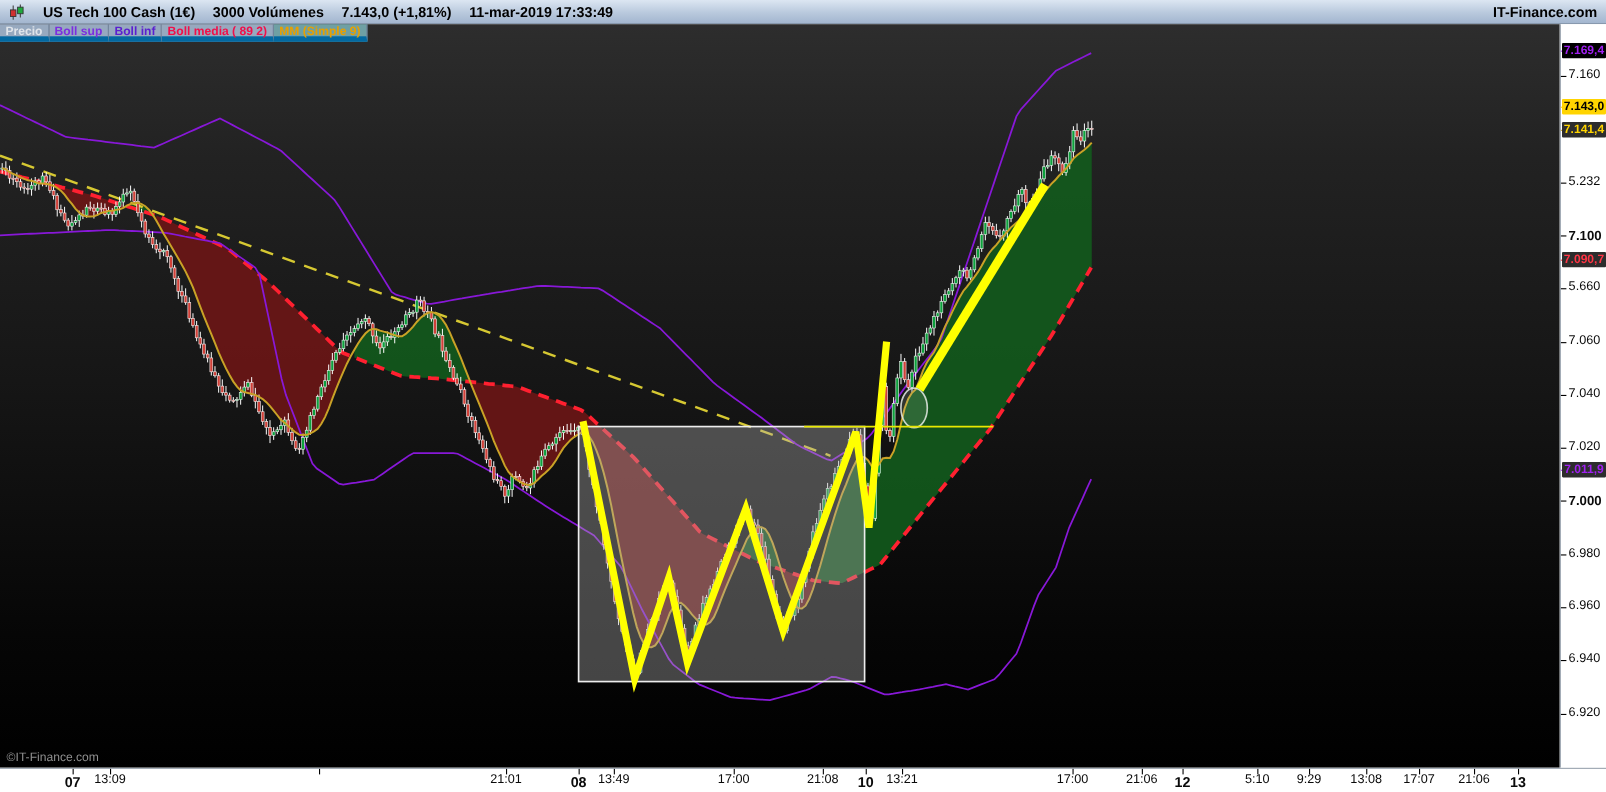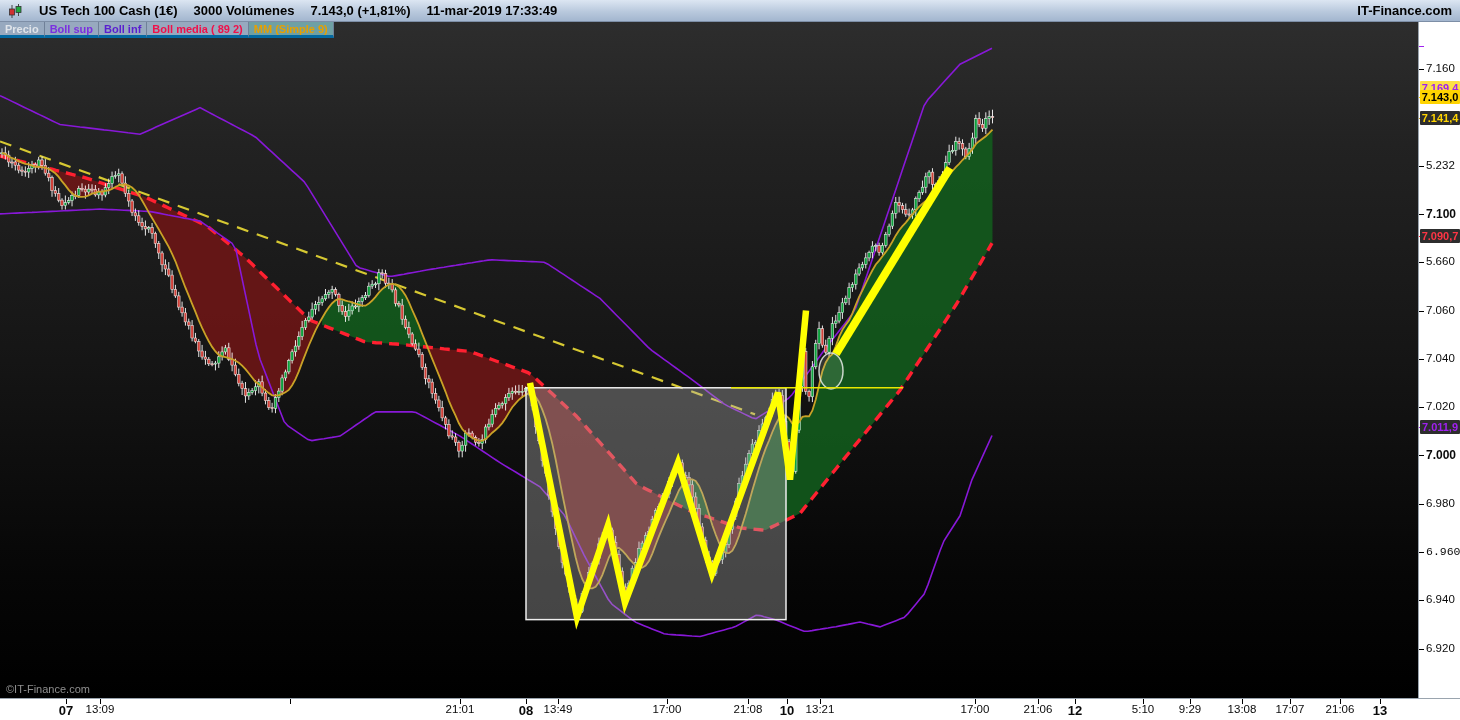--- a/index.html
+++ b/index.html
@@ -7,21 +7,21 @@
        font-family:"Liberation Sans",sans-serif;-webkit-font-smoothing:antialiased;}
   #titlebar{position:absolute;left:0;top:0;width:1460px;height:22px;
     background:linear-gradient(180deg,#dce6f2 0%,#b9c9dd 55%,#a3b6cf 100%);
     border-bottom:1px solid #7d8ea6;display:flex;align-items:center;gap:16px;
     padding:0 8px;box-sizing:border-box;font-size:13px;font-weight:bold;color:#000;}
   #titlebar .brand{margin-left:auto;}
   #chart-bg{position:absolute;left:0;top:22px;width:1418px;height:676px;
     background:linear-gradient(180deg,#2d2d2d 0%,#222 18%,#161616 48%,#060606 82%,#000 100%);}
   #legend-row{position:absolute;left:0;top:22px;height:16px;display:flex;z-index:6;}
   .chip{font-size:11px;line-height:15px;padding:0 5px;background:#97a9bf;
-    border-right:1px solid #6f8098;border-bottom:3px solid #0369a1;font-weight:bold;white-space:nowrap;}
+    border-right:1px solid #6f8098;border-bottom:5px solid #0369a1;font-weight:bold;white-space:nowrap;}
   .chip.hl{background:#6fa0a4;}
   #chart-svg{position:absolute;left:0;top:0;width:1460px;height:720px;z-index:4;pointer-events:none;}
   #price-axis{position:absolute;left:1418px;top:22px;width:42px;height:676px;background:#fff;
     border-left:1px solid #9aa4ae;z-index:5;}
   #time-axis{position:absolute;left:0;top:698px;width:1460px;height:22px;background:#fff;
     border-top:1px solid #9aa4ae;z-index:7;box-sizing:border-box;}
   .ptick{position:absolute;left:0;width:5px;height:1px;background:#000;}
   .plabel{position:absolute;left:7px;font-size:11.5px;color:#0a0a0a;}
   .plabel.bold{font-weight:bold;font-size:12px;}
   .pbadge{position:absolute;left:1px;width:40px;height:14px;font-size:11px;font-weight:bold;
@@ -697,27 +697,27 @@
     <div class="plabel" style="top: 281.5px;">7.060</div>
     <div class="ptick" style="top: 336.8px;"></div>
     <div class="plabel" style="top: 329.8px;">7.040</div>
     <div class="ptick" style="top: 385.1px;"></div>
     <div class="plabel" style="top: 378.1px;">7.020</div>
     <div class="ptick" style="top: 433.4px;"></div>
     <div class="plabel bold" style="top: 426.4px;">7.000</div>
     <div class="ptick" style="top: 481.7px;"></div>
     <div class="plabel" style="top: 474.7px;">6.980</div>
     <div class="ptick" style="top: 530px;"></div>
-    <div class="plabel" style="top: 523px; font-family: Liberation Mono, monospace;">6.960</div>
+    <div class="plabel" style="top: 523px;">6.960</div>
     <div class="ptick" style="top: 578.3px;"></div>
     <div class="plabel" style="top: 571.3px;">6.940</div>
     <div class="ptick" style="top: 626.6px;"></div>
     <div class="plabel" style="top: 619.6px;">6.920</div>
     <div class="ptick" style="top: 24.299px; background: rgb(160, 32, 240);"></div>
-    <div class="pbadge" style="top: 17.299px; background: #fde047; color: rgb(160, 32, 240); margin-top: 42px;">7.169,4</div>
+    <div class="pbadge" style="top: 17.299px; background: #000000; color: rgb(160, 32, 240);">7.169,4</div>
     <div class="ptick" style="top: 75px; background: rgb(255, 212, 0);"></div>
     <div class="pbadge" style="top: 68px; background: rgb(255, 212, 0); color: rgb(0, 0, 0);">7.143,0</div>
     <div class="ptick" style="top: 96px; background: rgb(201, 162, 39);"></div>
     <div class="pbadge" style="top: 89px; background: rgb(45, 45, 45); color: rgb(255, 212, 0);">7.141,4</div>
     <div class="ptick" style="top: 214.359px; background: rgb(255, 32, 48);"></div>
     <div class="pbadge" style="top: 207.359px; background: rgb(45, 45, 45); color: rgb(255, 53, 69);">7.090,7</div>
     <div class="ptick" style="top: 404.661px; background: rgb(160, 32, 240);"></div>
     <div class="pbadge" style="top: 397.661px; background: rgb(45, 45, 45); color: rgb(160, 32, 240);">7.011,9</div>
   </div>
 <div id="time-axis">

